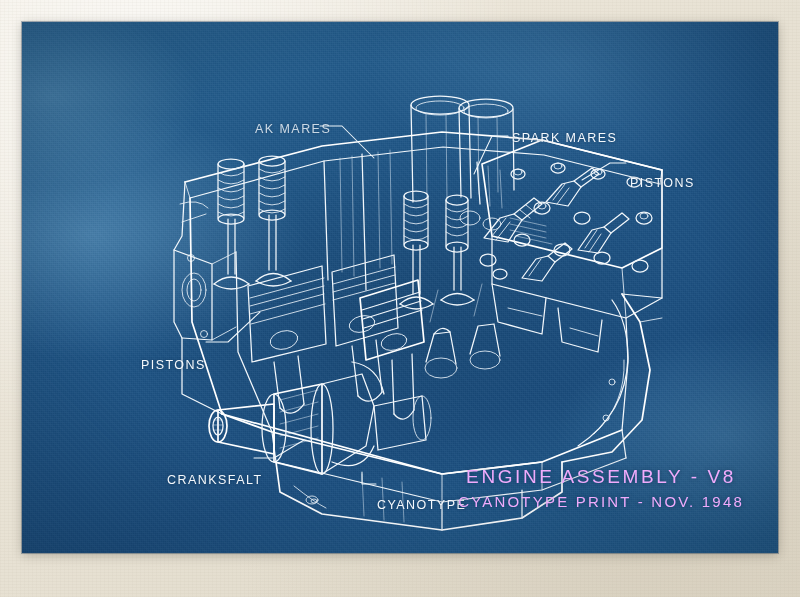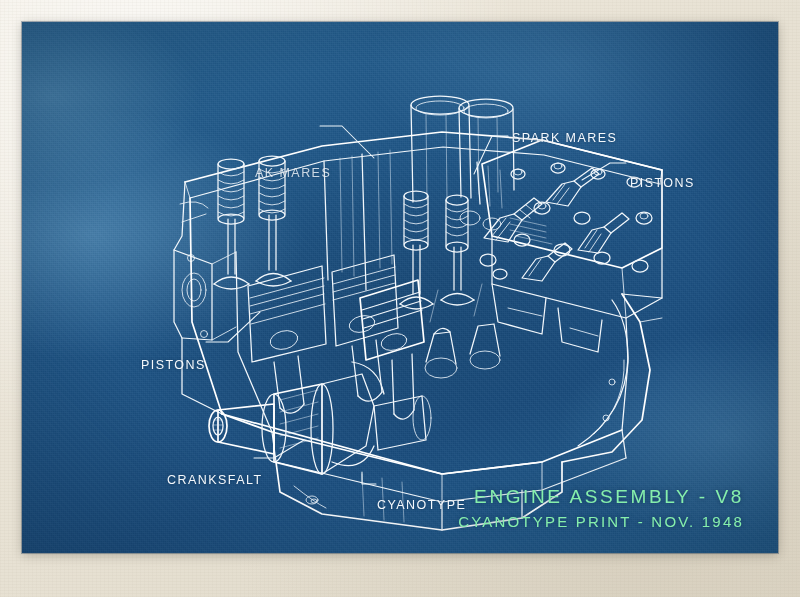--- a/index.html
+++ b/index.html
@@ -70,26 +70,26 @@
   .leader{fill:none;stroke:#eef5fa;stroke-width:1.05;stroke-linecap:round;stroke-linejoin:round;}
   
   .lbl{
     position:absolute;
     color:#f4f8fc;
     font-size:12.5px;
     letter-spacing:1.45px;
     white-space:nowrap;
     text-shadow:0 0 3px rgba(10,40,70,.5);
   }
-  .lbl.faint{opacity:.8;margin-top:44px;}
+  .lbl.faint{opacity:.8;}
   .titleblock{
     position:absolute;
-    right:34px;bottom:20px;
-    text-align:right;
-    color:#86efac;
+    right:34px;bottom:40px;
+    text-align:center;
+    color:#f0abfc;
     text-shadow:0 0 4px rgba(10,40,70,.55);
   }
   .t-main{font-size:19px;letter-spacing:2.6px;white-space:nowrap;line-height:1.42;}
   .t-sub{font-size:15px;letter-spacing:2.2px;white-space:nowrap;line-height:1.5;}
 </style>
 </head>
 <body>
 
 <div id="sheet">
 

